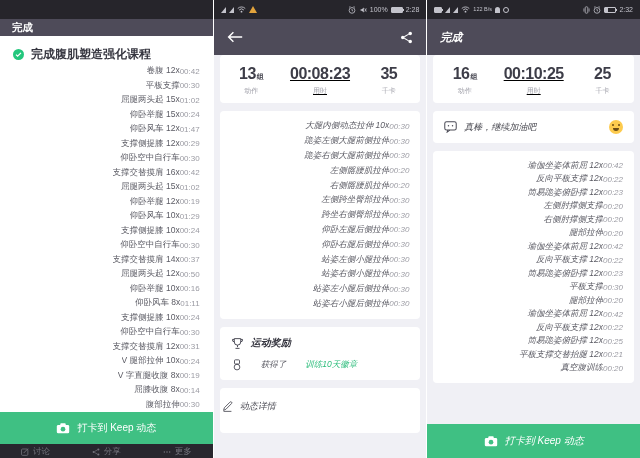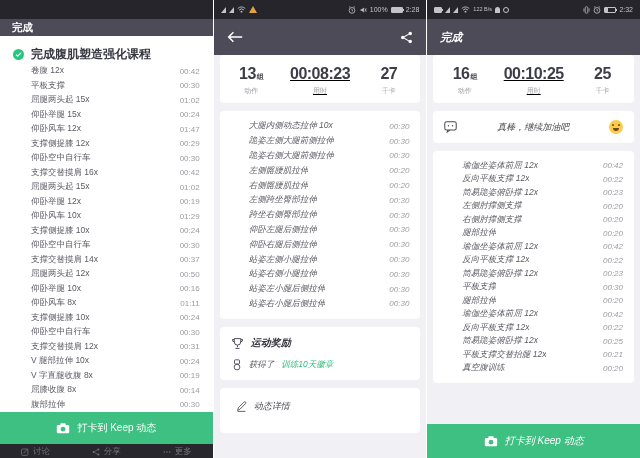--- a/index.html
+++ b/index.html
@@ -31,41 +31,41 @@
   .stat.wide { flex:1.5;text-decoration:underline; }
   .stat-top { color:#3d3d48; font-weight:bold; font-size:16px; letter-spacing:-0.5px; }
   .stat-top .unit { font-size:7px; font-weight:bold; margin-left:1px; }
   .stat-label { font-size:7px; color:#a2a2ab; margin-top:3px; }
 
   
   .course-card { margin-top:8px; padding:8px 11px 8px; }
   .course-head { display:flex; align-items:center; gap:7px; height:20px; }
   .course-title { font-size:12px; font-weight:bold; color:#35353f; }
   ul.items { list-style:none; }
-  ul.items li { display:flex; justify-content:space-between; align-items:center; padding-left:18px; }
+  ul.items li { display:flex; justify-content:flex-end; align-items:center; padding-left:18px; }
   .ex-name { font-size:8.5px; color:#5b5b64; white-space:nowrap; overflow:hidden; }
   .ex-time { font-size:8px; color:#9b9ba3; flex:0 0 auto; }
 
   
   .content-left { flex:1; background:#ffffff; padding:8px 13px 0; overflow:hidden; }
   .content-left ul.items li { height:14.5px; }
 
   .content-scroll { flex:1; overflow:hidden; padding:0 6px; }
   .mid-items li { height:14.8px; }
   .right-items li { height:13.5px; }
 
   
   .award-card { margin-top:8px; padding:9px 11px; }
   .award-head { display:flex; align-items:center; gap:7px; font-size:10px; font-weight:bold; color:#35353f; }
-  .award-row { display:flex; align-items:center; gap:7px; margin-top:9px; padding-left:1px; font-size:8.5px; color:#5b5b64; }
+  .award-row { display:flex; align-items:center; gap:19px; margin-top:9px; padding-left:1px; font-size:8.5px; color:#5b5b64; }
   .badge-link { color:#2dbd7c; }
-  .details-card { margin-top:8px; padding:12px 16px 20px; display:flex; align-items:center; gap:7px; font-size:9px; color:#4a4a53; }
-
-  
-  .comment-card { margin-top:8px; padding:9px 11px; display:flex; align-items:center; gap:7px;text-align:center; }
+  .details-card { margin-top:8px; padding:12px 2px 20px; display:flex; align-items:center; gap:7px; font-size:9px; color:#4a4a53; }
+
+  
+  .comment-card { margin-top:8px; padding:9px 11px; display:flex; align-items:center; gap:7px; }
   .comment-text { font-size:9px; color:#4a4a52; flex:1; }
   .smiley { width:14px; height:14px; border-radius:50%; background:#fdcb4e; position:relative; flex:0 0 auto; }
   .smiley:before { content:""; position:absolute; top:4px; left:3px; width:2px; height:2px; border-radius:50%; background:#6b4c16; box-shadow:6px 0 0 #6b4c16; }
   .smiley:after { content:""; position:absolute; left:4px; top:8px; width:6px; height:3px; border-radius:0 0 6px 6px; background:#6b4c16; }
 
   
   .cta { border:0; height:32px; flex:0 0 auto; background:#3fc083; color:#ffffff; font-size:10px; display:flex; align-items:center; justify-content:center; gap:7px; font-family:inherit; cursor:pointer; }
   .cta.tall { height:34px; }
 
   
@@ -311,21 +311,21 @@
       <div class="card stats-card">
         <div class="stat">
           <div class="stat-top"><span>13</span><span class="unit">组</span></div>
           <div class="stat-label">动作</div>
         </div>
         <div class="stat wide">
           <div class="stat-top">00:08:23</div>
           <div class="stat-label">用时</div>
         </div>
         <div class="stat">
-          <div class="stat-top">27</div>
+          <div class="stat-top">35</div>
           <div class="stat-label">千卡</div>
         </div>
       </div>
 
       <div class="card course-card">
         <ul class="items mid-items hand">
 
             <li>
               <span class="ex-name">大腿内侧动态拉伸 10x</span>
               <span class="ex-time">00:30</span>

